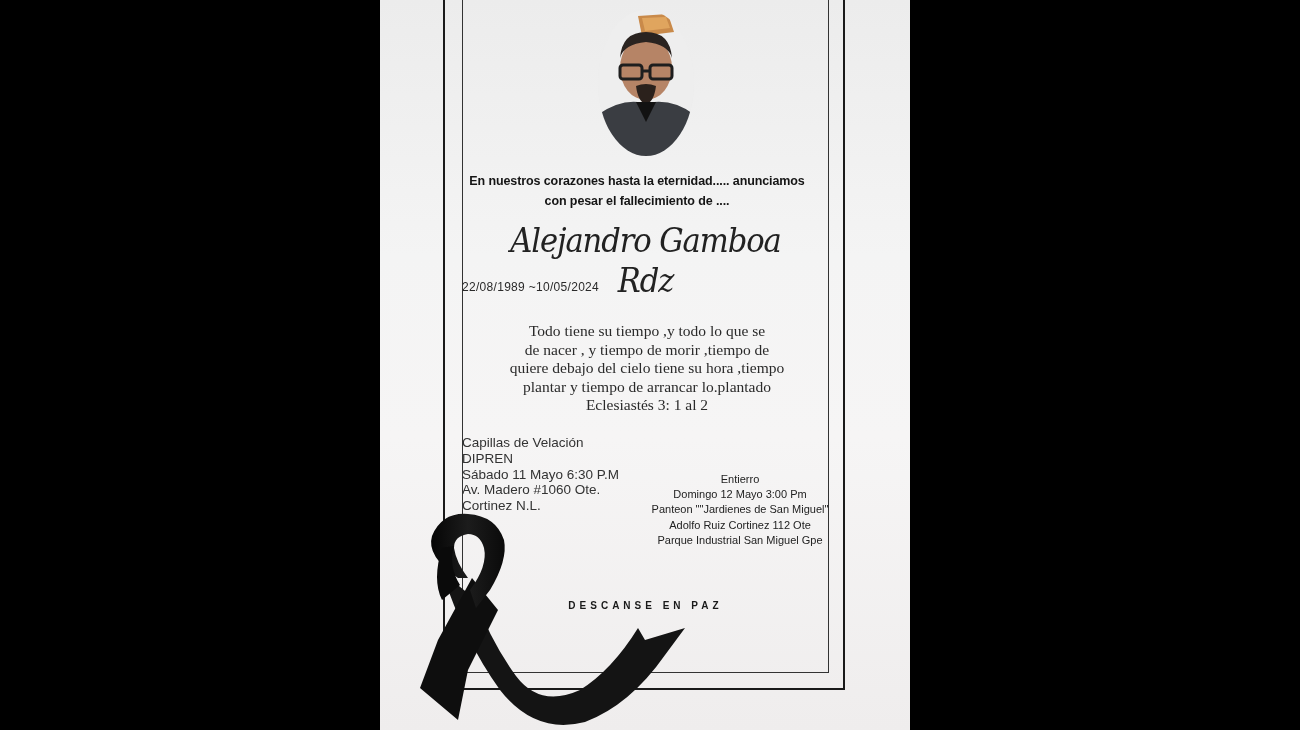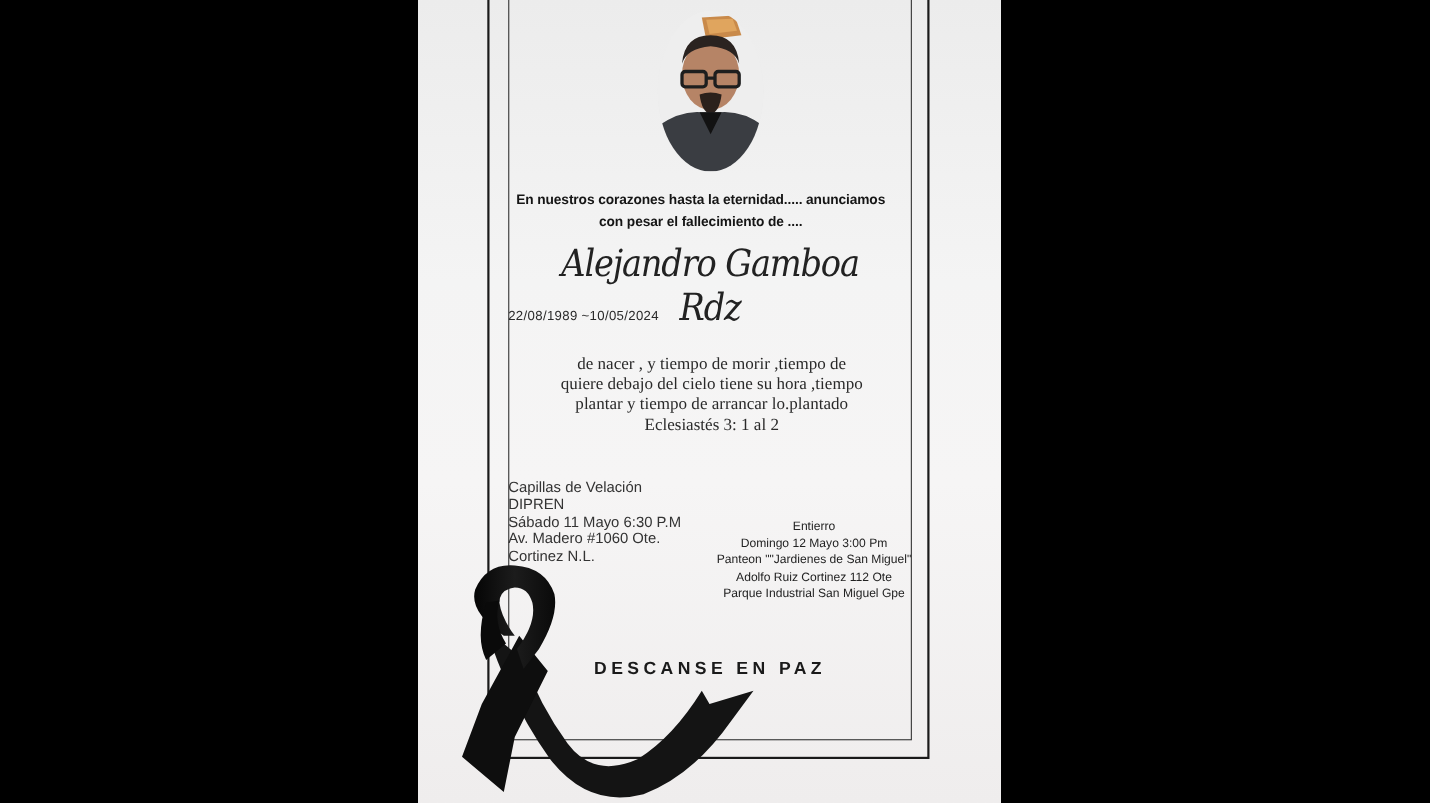--- a/index.html
+++ b/index.html
@@ -49,21 +49,21 @@
       position: absolute; left: 82px; width: 182px; top: 435px; text-align: left;
       font-size: 13.5px; line-height: 15.8px; color: #333;
     }
     .burial {
       position: absolute; left: 268px; width: 184px; top: 472px; text-align: center;
       font-size: 11px; line-height: 15.2px; color: #222;
     }
     .wake div, .burial div { white-space: nowrap; }
     .rip {
       position: absolute; left: 82px; width: 367px; top: 600px; text-align: center;
-      font-size: 16px; font-weight: bold; letter-spacing: 4px; color: #1a1a1a;
+      font-size: 10px; font-weight: bold; letter-spacing: 4px; color: #1a1a1a;
     }
     .ribbon { position: absolute; left: 0; top: 0; width: 530px; height: 730px; pointer-events: none; }
   </style>
 </head>
 <body>
 
 <div class="card">
   <div class="frame-outer"></div>
   <div class="frame-inner"></div>
 
@@ -85,20 +85,21 @@
 
   <div class="intro">
     <div>En nuestros corazones hasta la eternidad..... anunciamos</div>
     <div>con pesar el fallecimiento de ....</div>
   </div>
 
   <div class="name">Alejandro Gamboa Rdz</div>
   <div class="dates">22/08/1989 ~10/05/2024</div>
 
   <div class="verse">
+    <div>Todo tiene su tiempo ,y todo lo que se</div>
     <div>de nacer , y tiempo de morir ,tiempo de</div>
     <div>quiere debajo del cielo tiene su hora ,tiempo</div>
     <div>plantar y tiempo de arrancar lo.plantado</div>
     <div>Eclesiastés 3: 1  al 2</div>
   </div>
 
   <div class="wake">
     <div>Capillas de Velación</div>
     <div>DIPREN</div>
     <div>Sábado 11 Mayo 6:30 P.M</div>

